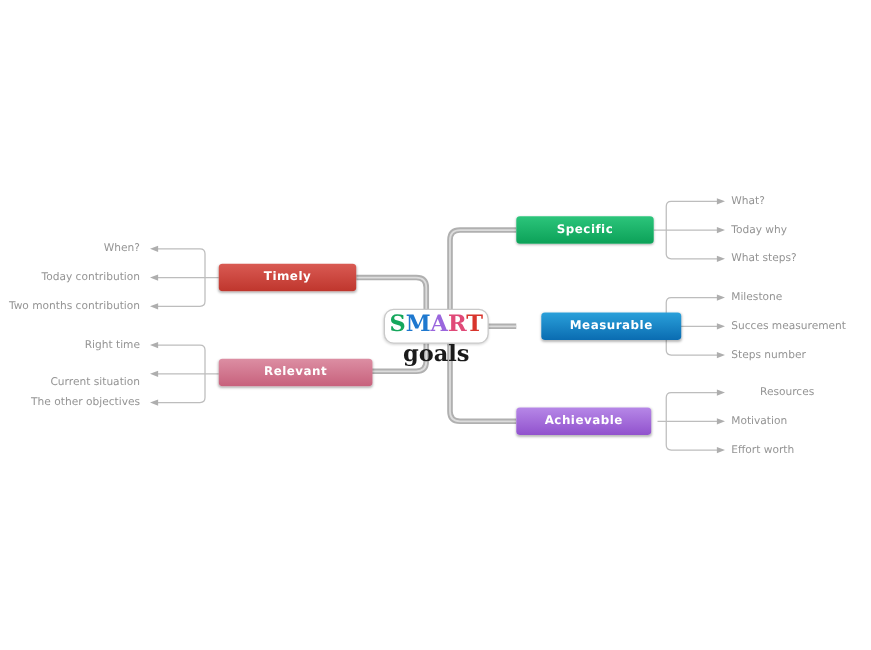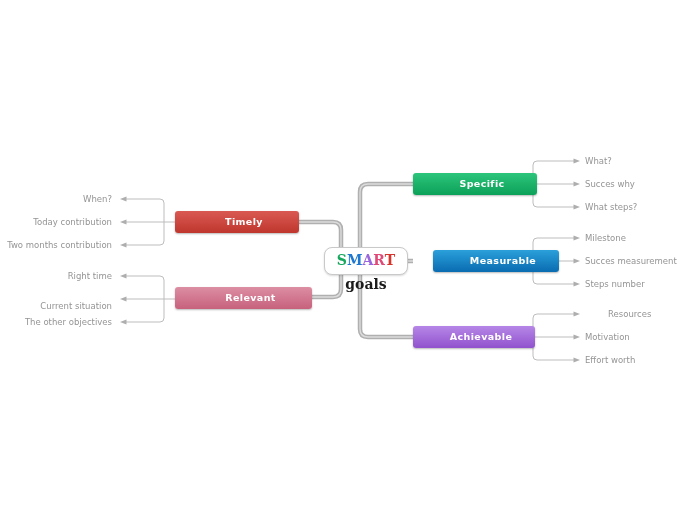--- a/index.html
+++ b/index.html
@@ -4,32 +4,32 @@
 <style>
   html,body{margin:0;padding:0;background:#ffffff;}
   #canvas{
     position:relative;width:697px;height:520px;background:#ffffff;overflow:hidden;
     font-family:"DejaVu Sans","Liberation Sans",sans-serif;
   }
   svg.connectors{position:absolute;left:0;top:0;z-index:1;}
   .branch-node{
     position:absolute;z-index:3;border-radius:3px;text-align:center;
     color:#ffffff;font-weight:bold;font-size:9.5px;letter-spacing:.4px;
-    box-shadow:0 1px 2px rgba(0,0,0,.28);cursor:pointer;padding-left:14px;
+    box-shadow:0 1px 2px rgba(0,0,0,.28);cursor:pointer;
   }
   .node-specific  {background:linear-gradient(#2cc57b,#0ca158);}
   .node-measurable{background:linear-gradient(#2aa0da,#0a6cb1);margin-left:20px;}
   .node-achievable{background:linear-gradient(#b687e7,#9152cd);}
   .node-timely    {background:linear-gradient(#d95a53,#bf362d);}
   .node-relevant  {background:linear-gradient(#dc8ea3,#c7617c);}
   .central{
     position:absolute;z-index:4;background:#ffffff;border:1.5px solid #c9c9c9;
     border-radius:8px;box-shadow:0 1px 2px rgba(0,0,0,.15);
     text-align:center;font-family:"DejaVu Serif","Liberation Serif",serif;
-    font-weight:bold;font-size:14px;color:#1a1a1a;cursor:pointer;margin-left:17px;
+    font-weight:bold;font-size:18px;color:#1a1a1a;cursor:pointer;
   }
   .leaf{
     position:absolute;z-index:2;height:14px;line-height:14px;
     font-size:8.5px;color:#949494;white-space:nowrap;cursor:pointer;
   }
   .leaf.right-side{text-align:right;}
   .leaf.left-side{text-align:right;}
 </style>
 </head>
 <body>
@@ -85,21 +85,21 @@
     <span style="color: rgb(21, 167, 92);">S</span><span style="color: rgb(30, 120, 207);">M</span><span style="color: rgb(154, 102, 221);">A</span><span style="color: rgb(224, 74, 120);">R</span><span style="color: rgb(216, 52, 44);">T</span><span> goals</span>
   </div>
 
   <div class="branch-node node-specific" style="left:413px;top:173px;width:110px;height:22px;line-height:22px;">Specific</div>
   <div class="branch-node node-measurable" style="left:413px;top:250px;width:112px;height:22px;line-height:22px;">Measurable</div>
   <div class="branch-node node-achievable" style="left:413px;top:326px;width:108px;height:22px;line-height:22px;">Achievable</div>
   <div class="branch-node node-timely" style="left:175px;top:211px;width:110px;height:22px;line-height:22px;">Timely</div>
   <div class="branch-node node-relevant" style="left:175px;top:287px;width:123px;height:22px;line-height:22px;">Relevant</div>
 
   <div class="leaf right-side" style="left:585px;top:154px;">What?</div>
-  <div class="leaf right-side" style="left:585px;top:177px;">Succes why</div>
+  <div class="leaf right-side" style="left:585px;top:177px;">Today why</div>
   <div class="leaf right-side" style="left:585px;top:200px;">What steps?</div>
 
   <div class="leaf right-side" style="left:585px;top:231px;">Milestone</div>
   <div class="leaf right-side" style="left:585px;top:254px;">Succes measurement</div>
   <div class="leaf right-side" style="left:585px;top:277px;">Steps number</div>
 
   <div class="leaf right-side" style="left:585px;top:307px;margin-left:23px;">Resources</div>
   <div class="leaf right-side" style="left:585px;top:330px;">Motivation</div>
   <div class="leaf right-side" style="left:585px;top:353px;">Effort worth</div>
 

